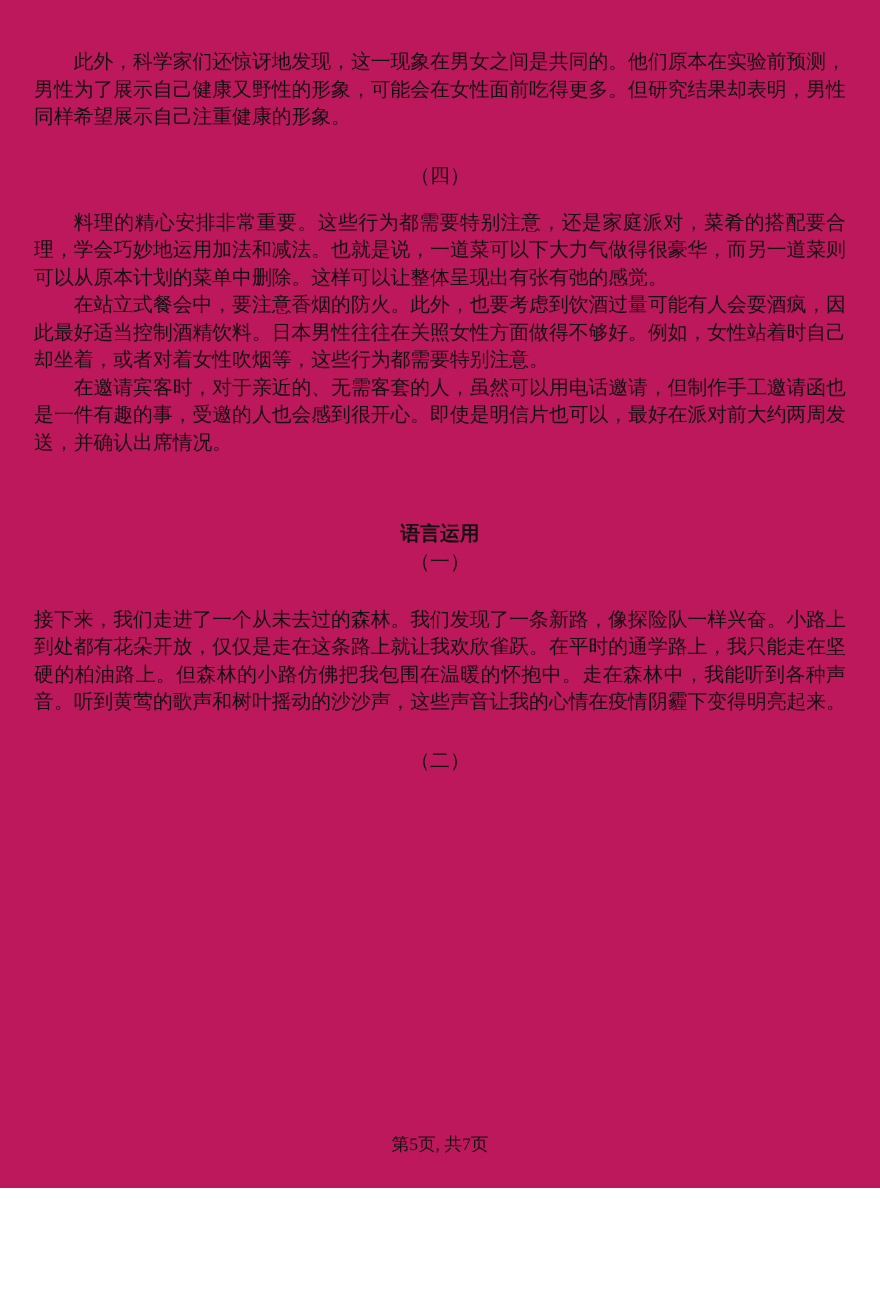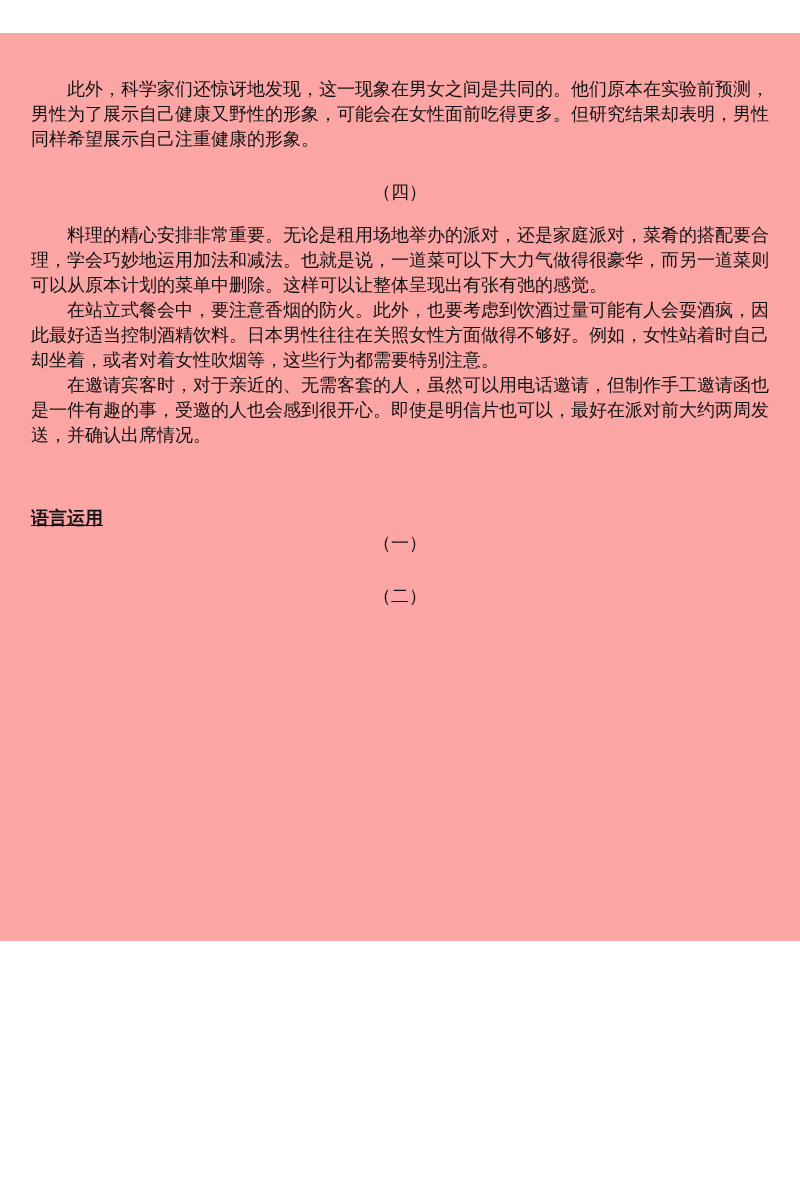--- a/index.html
+++ b/index.html
@@ -3,27 +3,26 @@
 <meta charset="utf-8">
 <style>
   html, body {
     margin: 0;
     padding: 0;
     background: #ffffff;
   }
   .page {
     position: relative;
     width: 800px;
-    height: 908px;
-    background: #fca5a5;
+    height: 1080px;
+    background: #be185d;
     box-sizing: border-box;
     font-family: "Liberation Serif", "DejaVu Serif", serif;
     color: #111111;
     overflow: hidden;
-    margin-top: 33px;
   }
   .content {
     padding: 44px 31px 0 31px;
   }
   .para {
     margin: 0;
     font-size: 18px;
     line-height: 25px;
     text-align: justify;
     text-justify: inter-ideograph;
@@ -44,22 +43,21 @@
   }
   .heading-four {
     margin-top: 28px;
     margin-bottom: 18px;
   }
   .section-title {
     margin: 58px 0 0 0;
     font-size: 18px;
     line-height: 25px;
     font-weight: bold;
-    text-align: left;
-    text-decoration: underline;
+    text-align: center;
   }
   .heading-one {
     margin-bottom: 28px;
   }
   .heading-two {
     margin-top: 28px;
     margin-bottom: 34px;
   }
   .footer {
     position: absolute;
@@ -76,30 +74,32 @@
 <body>
 
 <div class="page">
   <div class="content">
 
     <p class="para indent">此外，科学家们还惊讶地发现，这一现象在男女之间是共同的。他们原本在实验前预测，男性为了展示自己健康又野性的形象，可能会在女性面前吃得更多。但研究结果却表明，男性同样希望展示自己注重健康的形象。</p>
 
     <p class="center-heading heading-four">（四）</p>
 
 
-    <p class="para indent">料理的精心安排非常重要。无论是租用场地举办的派对，还是家庭派对，菜肴的搭配要合理，学会巧妙地运用加法和减法。也就是说，一道菜可以下大力气做得很豪华，而另一道菜则可以从原本计划的菜单中删除。这样可以让整体呈现出有张有弛的感觉。</p>
+    <p class="para indent">料理的精心安排非常重要。这些行为都需要特别注意，还是家庭派对，菜肴的搭配要合理，学会巧妙地运用加法和减法。也就是说，一道菜可以下大力气做得很豪华，而另一道菜则可以从原本计划的菜单中删除。这样可以让整体呈现出有张有弛的感觉。</p>
 
     <p class="para indent">在站立式餐会中，要注意香烟的防火。此外，也要考虑到饮酒过量可能有人会耍酒疯，因此最好适当控制酒精饮料。日本男性往往在关照女性方面做得不够好。例如，女性站着时自己却坐着，或者对着女性吹烟等，这些行为都需要特别注意。</p>
 
     <p class="para indent">在邀请宾客时，对于亲近的、无需客套的人，虽然可以用电话邀请，但制作手工邀请函也是一件有趣的事，受邀的人也会感到很开心。即使是明信片也可以，最好在派对前大约两周发送，并确认出席情况。</p>
 
     <p class="section-title">语言运用</p>
 
     <p class="center-heading heading-one">（一）</p>
 
 
+    <p class="para no-indent">接下来，我们走进了一个从未去过的森林。我们发现了一条新路，像探险队一样兴奋。小路上到处都有花朵开放，仅仅是走在这条路上就让我欢欣雀跃。在平时的通学路上，我只能走在坚硬的柏油路上。但森林的小路仿佛把我包围在温暖的怀抱中。走在森林中，我能听到各种声音。听到黄莺的歌声和树叶摇动的沙沙声，这些声音让我的心情在疫情阴霾下变得明亮起来。</p>
 
     <p class="center-heading heading-two">（二）</p>
 
 
   </div>
 
+  <div class="footer">第5页, 共7页</div>
 </div>
 
 </body></html>

